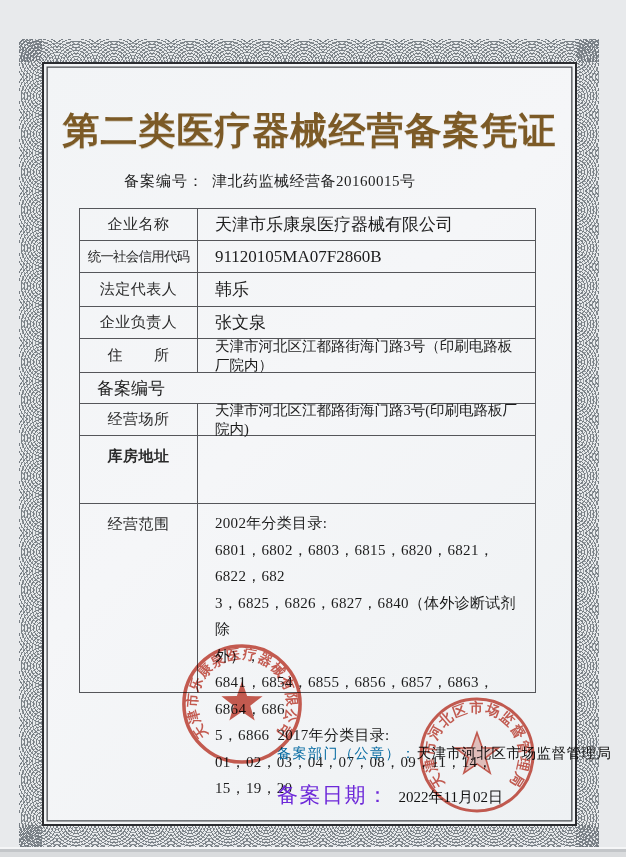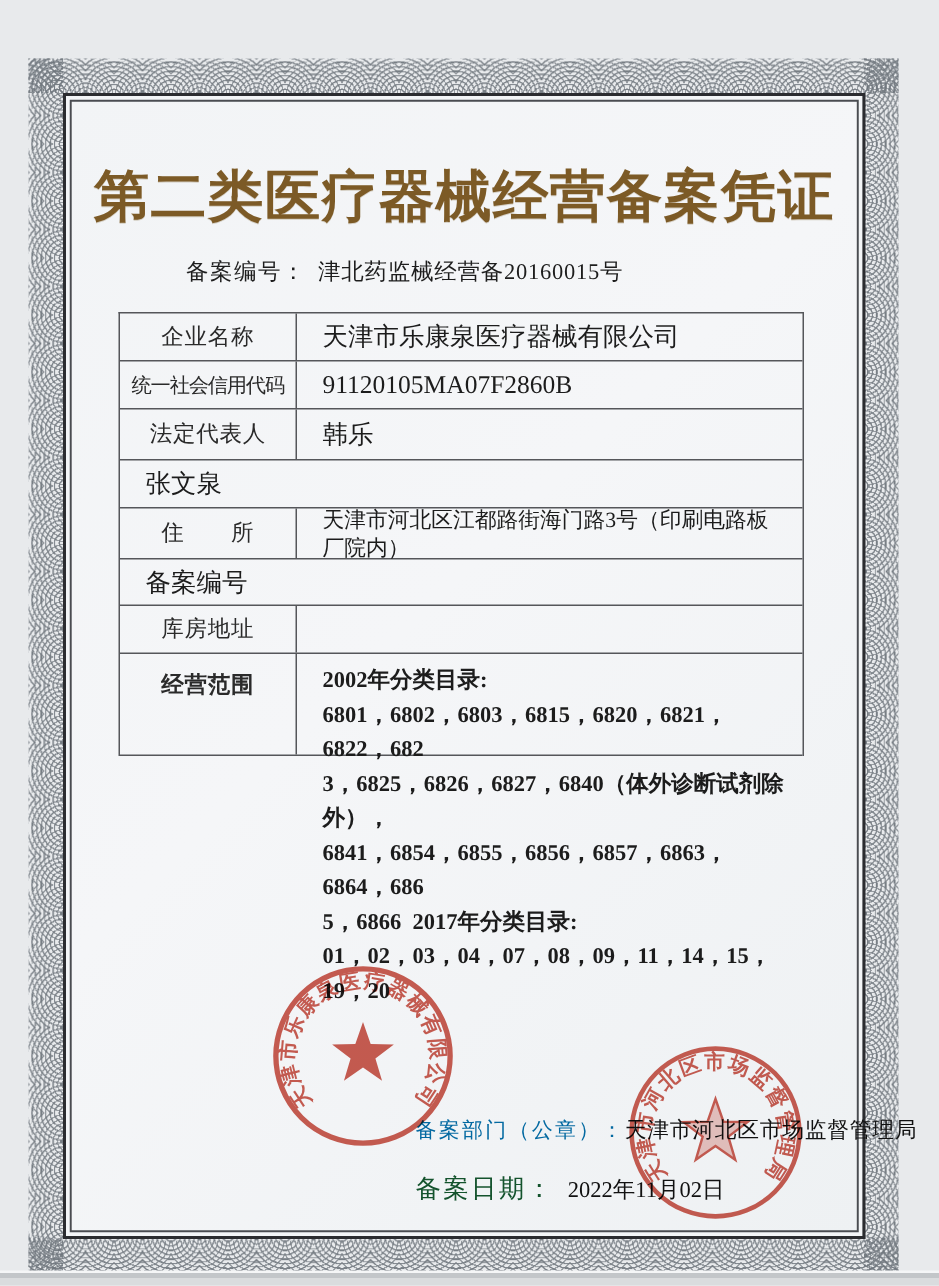--- a/index.html
+++ b/index.html
@@ -78,21 +78,21 @@
   .row:nth-child(2) .lc{font-size:13.5px;letter-spacing:-.8px;}
   .row:nth-child(5) .vc,.row:nth-child(7) .vc{font-size:14.5px;}
   .row:nth-child(8) .lc,.row:nth-child(9) .lc{align-items:flex-start;padding-top:11px;}
   .row:nth-child(8) .vc{align-items:flex-start;padding-top:7px;font-size:15px;line-height:23px;white-space:pre-wrap;}
   .row:nth-child(9) .vc{align-items:flex-start;padding-top:6px;font-size:15px;line-height:26.5px;white-space:pre-wrap;letter-spacing:.3px;}
   
   .dept-line{position:absolute;left:277px;top:744px;white-space:nowrap;}
   .dept-line .lbl{font-size:14px;letter-spacing:1.5px;color:#0369a1;}
   .dept-line .val{font-size:14.5px;letter-spacing:.5px;color:#111;}
   .date-line{position:absolute;left:277px;top:781px;white-space:nowrap;}
-  .date-line .lbl{font-size:17px;letter-spacing:1.5px;color:#14532d;}
+  .date-line .lbl{font-size:21px;letter-spacing:1.5px;color:#6d28d9;}
   .date-line .val{font-size:15px;margin-left:9px;color:#111;}
   
   .stamp{position:absolute;mix-blend-mode:multiply;opacity:.82;}
   .stamp-company{left:178px;top:640px;width:128px;height:128px;}
   .stamp-authority{left:416px;top:694px;width:122px;height:122px;}
   .stamp text{font-family:"Liberation Serif","DejaVu Serif",serif;font-weight:bold;}
 </style>
 </head>
 <body>
 
@@ -117,28 +117,33 @@
     </div>
     <div class="row">
       <div class="lc">统一社会信用代码</div>
       <div class="vc">91120105MA07F2860B</div>
     </div>
     <div class="row">
       <div class="lc">法定代表人</div>
       <div class="vc">韩乐</div>
     </div>
     <div class="row">
+      <div class="lc">企业负责人</div>
       <div class="vc">张文泉</div>
     </div>
     <div class="row">
       <div class="lc">住　　所</div>
       <div class="vc">天津市河北区江都路街海门路3号（印刷电路板厂院内）</div>
     </div>
     <div class="row">
       <div class="vc">备案编号</div>
+    </div>
+    <div class="row">
+      <div class="lc">经营场所</div>
+      <div class="vc">天津市河北区江都路街海门路3号(印刷电路板厂院内)</div>
     </div>
     <div class="row">
       <div class="lc">库房地址</div>
     </div>
     <div class="row">
       <div class="lc">经营范围</div>
       <div class="vc">2002年分类目录:
 6801，6802，6803，6815，6820，6821，6822，682
 3，6825，6826，6827，6840（体外诊断试剂除
 外），

